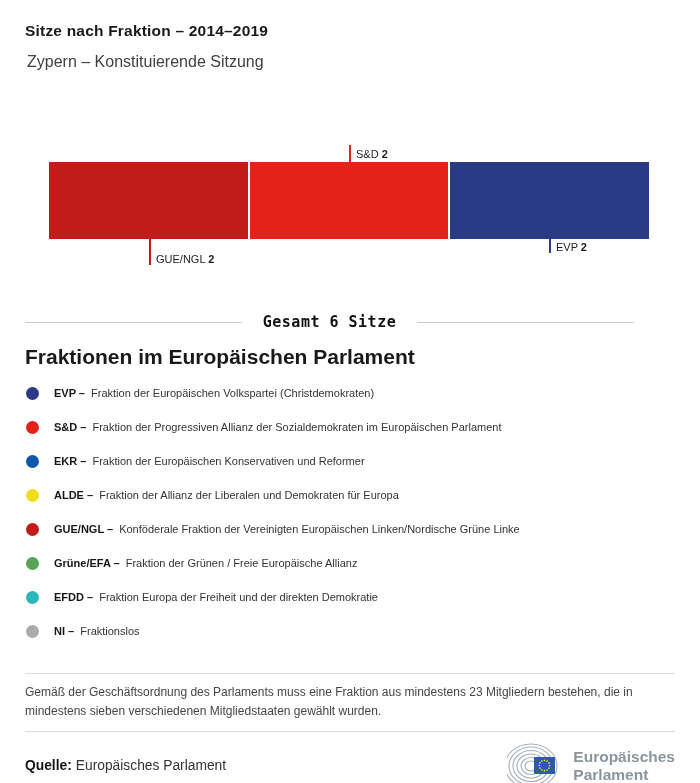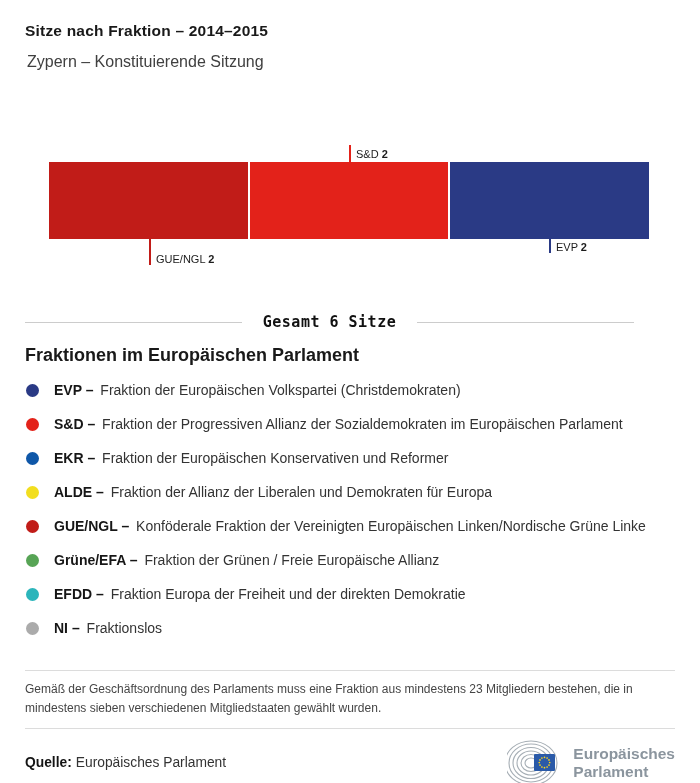--- a/index.html
+++ b/index.html
@@ -28,46 +28,46 @@
 
   
   .total-divider { margin:42px 66px 0 25px; display:flex; align-items:center;gap:12px; }
   .total-divider .dline { flex:1; height:1px; background:#cccccc; }
   .total-divider .total-label {
     font-family:"DejaVu Sans Mono", monospace; font-weight:700; font-size:15px;
     letter-spacing:.5px; color:#111111; padding:0 9px;
   }
 
   
-  .legend-heading { margin:14px 25px 7px 25px; font-size:18px; font-weight:700; color:#191919; }
+  .legend-heading { margin:14px 25px 7px 25px; font-size:21px; font-weight:700; color:#191919; }
   .legend { margin:2px 25px 0 26px; }
   .legend-row { display:flex; align-items:center; height:34px; }
   .dot { width:13px; height:13px; border-radius:50%; flex:0 0 13px; margin-right:15px; }
-  .legend-text { font-size:14px; color:#333333; }
+  .legend-text { font-size:11px; color:#333333; }
   .legend-text b { font-weight:700; color:#161616; margin-right:3px; }
 
   
   .rule { margin:25px 25px 0 25px; border:none; border-top:1px solid #dcdcdc; height:0; }
   .footnote { margin:9px 25px 0 25px; font-size:12px; line-height:1.62; color:#454545; max-width:655px; }
   .rule2 { margin-top:9px; }
 
   
   .source-row { margin:10px 25px 0 25px; display:flex; justify-content:space-between; align-items:center; height:48px; }
   .source { font-size:13.8px; color:#333333; }
   .source b { font-weight:700; color:#141414; margin-right:4px; }
   .logo { display:flex; align-items:center; }
   .logo svg { display:block; }
   .logo-text { margin-left:8px; font-size:15.5px; font-weight:700; color:#8b959e; line-height:1.18; }
 </style>
 </head>
 <body>
 
 <div class="page">
 
-  <div class="title">Sitze nach Fraktion – 2014–2015</div>
+  <div class="title">Sitze nach Fraktion – 2014–2019</div>
   <div class="subtitle">Zypern – Konstituierende Sitzung</div>
 
   <div class="chart">
     <div class="bar">
         <div class="segment" style="background: rgb(193, 28, 24); flex-grow: 2;"></div>
         <div class="segment" style="background: rgb(227, 34, 26); flex-grow: 2;"></div>
         <div class="segment" style="background: rgb(42, 58, 133); flex-grow: 2;"></div>
       </div>
   <div class="callout below" style="left: 16.6667%;">
         <div class="tick" style="background: rgb(193, 28, 24); height: 26px;"></div>

